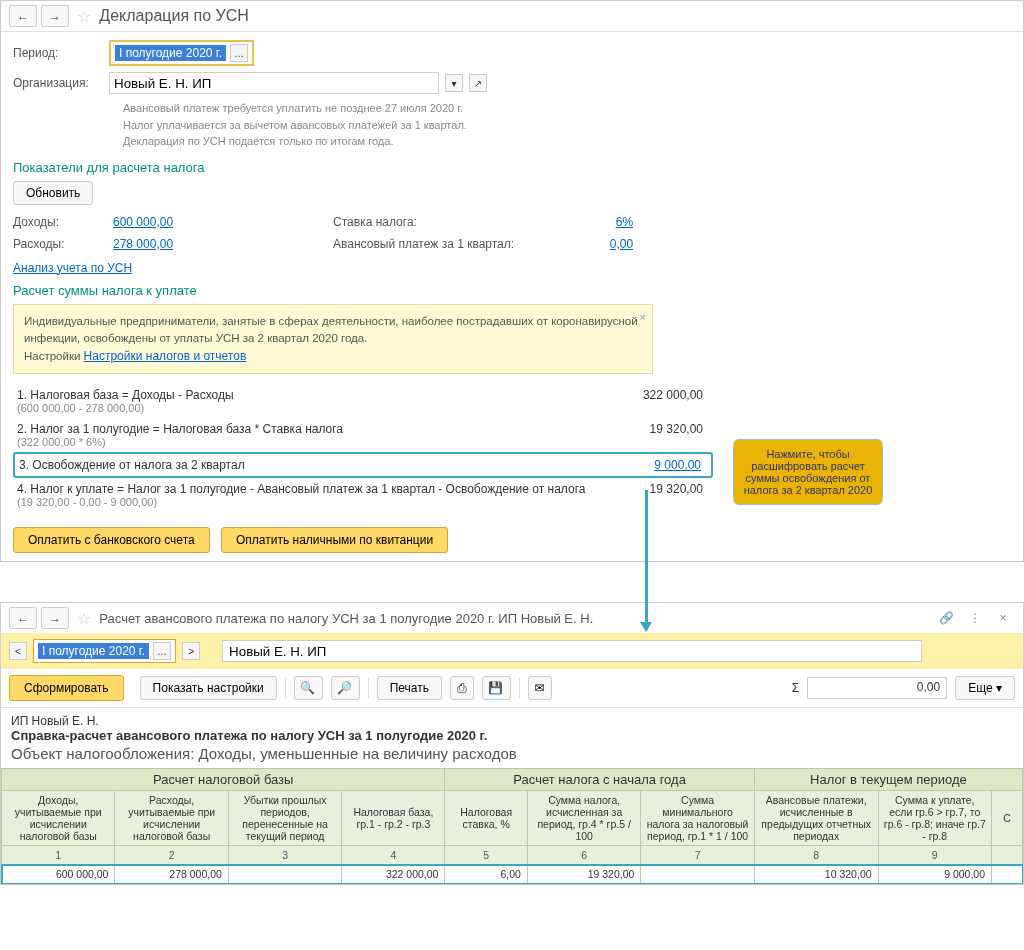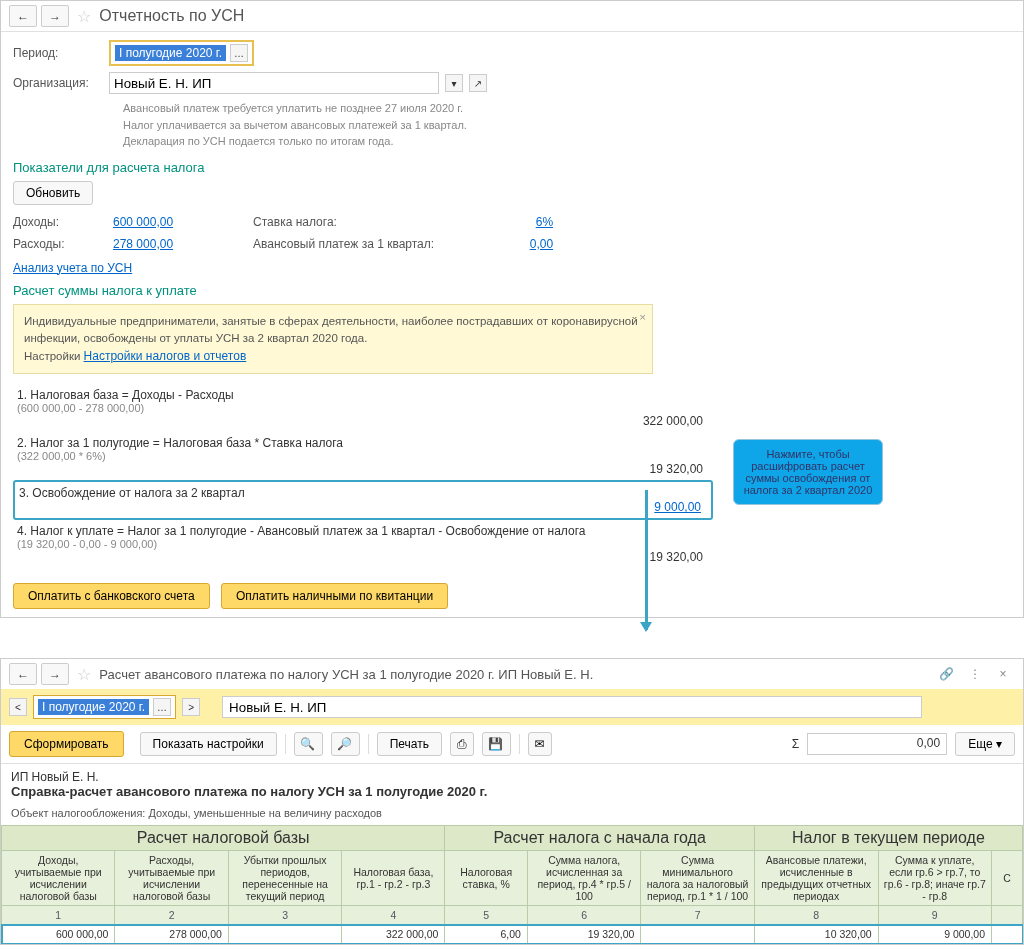--- a/index.html
+++ b/index.html
@@ -13,72 +13,72 @@
 .form-row { display: flex; align-items: center; margin-bottom: 6px; gap: 6px; }
 .label { width: 90px; color: #555; }
 .period-box { border: 2px solid #e8c050; padding: 2px 4px; display: flex; align-items: center; gap: 4px; }
 .period-val { background: #3a7fd8; color: #fff; padding: 1px 4px; }
 .sel-btn { width: 18px; height: 18px; border: 1px solid #ccc; background: #f5f5f5; display: flex; align-items: center; justify-content: center; font-size: 10px; cursor: pointer; }
 .org-input { width: 330px; height: 22px; border: 1px solid #ccc; padding: 2px 4px; }
 .info-text { color: #888; font-size: 11px; margin-left: 110px; line-height: 1.5; margin-bottom: 10px; }
 .section-title { color: #00927e; font-size: 13px; margin: 8px 0 6px; }
 .btn { border: 1px solid #ccc; background: #f8f8f8; padding: 4px 12px; border-radius: 3px; cursor: pointer; font-size: 12px; }
 .yellow-btn { background: #ffd968; border: 1px solid #d6a830; padding: 5px 14px; border-radius: 3px; cursor: pointer; font-size: 12px; margin-right: 8px; }
-.metrics { display: flex; margin: 10px 0; }
+.metrics { display: flex; gap: 40px; margin: 10px 0; }
 .metric-col { display: flex; flex-direction: column; gap: 8px; }
 .metric-row { display: flex; align-items: center; }
 .metric-label { width: 100px; color: #555; }
 .metric-label2 { width: 240px; color: #555; }
 .link-val { color: #0066cc; text-decoration: underline; cursor: pointer; }
 .link-val.right { text-align: right; display: inline-block; width: 60px; }
 .text-link { color: #0066cc; text-decoration: underline; cursor: pointer; font-size: 12px; margin-top: 8px; }
 .notice { background: #fff9d6; border: 1px solid #e8dca0; padding: 8px 10px; position: relative; margin: 6px 0 10px; font-size: 11.5px; line-height: 1.5; color: #555; }
 .notice .close { position: absolute; right: 6px; top: 4px; cursor: pointer; color: #999; }
-.calc-row { display: flex; justify-content: space-between; padding: 4px 0; font-size: 12px; flex-direction: column; }
+.calc-row { display: flex; justify-content: space-between; padding: 4px 0; font-size: 12px; }
 .calc-left { flex: 1; padding-left: 4px; }
 .calc-num { min-width: 90px; text-align: right; padding-right: 10px; }
 .calc-sub { color: #888; font-size: 11px; }
 .highlight-row { border: 2px solid #3aa5c4; border-radius: 3px; padding: 4px 0; }
-.callout { position: absolute; right: 20px; width: 150px; background: #0ea5e9; border: 1px solid #99c3dd; border-radius: 6px; padding: 8px; font-size: 11px; text-align: center; color: #336; }
+.callout { position: absolute; right: 20px; width: 150px; background: #eab308; border: 1px solid #99c3dd; border-radius: 6px; padding: 8px; font-size: 11px; text-align: center; color: #336; }
 .arrow { position: absolute; left: 645px; top: 490px; width: 3px; height: 140px; background: #3aa5c4; }
 .arrow::after { content: ''; position: absolute; bottom: -8px; left: -5px; border: 6px solid transparent; border-top: 10px solid #3aa5c4; }
 .pay-buttons { margin-top: 15px; }
 
 .window2 { margin-top: 40px; border: 1px solid #ccc; }
 .toolbar2 { display: flex; align-items: center; padding: 4px 8px; gap: 4px; }
 .title2 { font-size: 13px; color: #555; flex: 1; }
 .icon-btn { width: 24px; height: 22px; display: flex; align-items: center; justify-content: center; cursor: pointer; color: #888; }
 .yellowbar { background: #fff0a8; padding: 6px 8px; display: flex; align-items: center; gap: 6px; }
 .yellowbar .period-box2 { border: 1px solid #d6a830; padding: 2px 4px; display: flex; align-items: center; gap: 4px; background: #fff; }
 .org-field { background: #fff; border: 1px solid #ccc; padding: 2px 6px; width: 700px; height: 22px; }
 .actionbar { display: flex; align-items: center; padding: 6px 8px; gap: 8px; border-bottom: 1px solid #e0e0e0; }
 .sep { width: 1px; height: 20px; background: #ddd; }
 .sum-box { border: 1px solid #ccc; width: 140px; height: 22px; text-align: right; padding: 2px 6px; }
 .report-header { padding: 6px 10px; }
 .report-title { font-weight: bold; font-size: 13px; }
-.report-sub { font-size: 11px; color: #555; margin-top: 8px; }
+.report-sub { font-size: 15px; color: #555; margin-top: 2px; }
 .tbl { border-collapse: collapse; width: 100%; font-size: 10.5px; }
 .tbl th, .tbl td { border: 1px solid #b8cca8; padding: 3px 4px; text-align: center; vertical-align: middle; }
 .tbl th { background: #e7f0da; font-weight: normal; color: #333; }
-.tbl .ghead { background: #dce8c8; font-size: 16px; }
+.tbl .ghead { background: #dce8c8; font-size: 13px; }
 .tbl .num-row td { background: #e7f0da; color: #556; }
 .tbl .data-row td { text-align: right; padding-right: 6px; }
 .data-row-wrap { outline: 2px solid #3aa5c4; outline-offset: -1px; }
 .scroll-x { overflow-x: auto; }
 .bold { font-weight: normal; }
 </style>
 </head>
 <body>
 
 <div class="window">
   <div class="toolbar">
     <div class="nav-btn">←</div>
     <div class="nav-btn">→</div>
     <span class="star-icon">☆</span>
-    <span class="title">Отчетность по УСН</span>
+    <span class="title">Декларация по УСН</span>
   </div>
   <div class="content">
     <div class="form-row">
       <span class="label">Период:</span>
       <div class="period-box">
         <span class="period-val">I полугодие 2020 г.</span>
         <span class="sel-btn">…</span>
       </div>
     </div>
     <div class="form-row">
@@ -100,21 +100,21 @@
       <div class="metric-col">
         <div class="metric-row">
           <span class="metric-label">Доходы:</span>
           <span class="link-val">600 000,00</span>
         </div>
         <div class="metric-row">
           <span class="metric-label">Расходы:</span>
           <span class="link-val">278 000,00</span>
         </div>
       </div>
-      <div class="metric-col" style="margin-left:80px;">
+      <div class="metric-col" style="margin-left:120px;">
         <div class="metric-row">
           <span class="metric-label2">Ставка налога:</span>
           <span class="link-val right">6%</span>
         </div>
         <div class="metric-row">
           <span class="metric-label2">Авансовый платеж за 1 квартал:</span>
           <span class="link-val right">0,00</span>
         </div>
       </div>
     </div>

